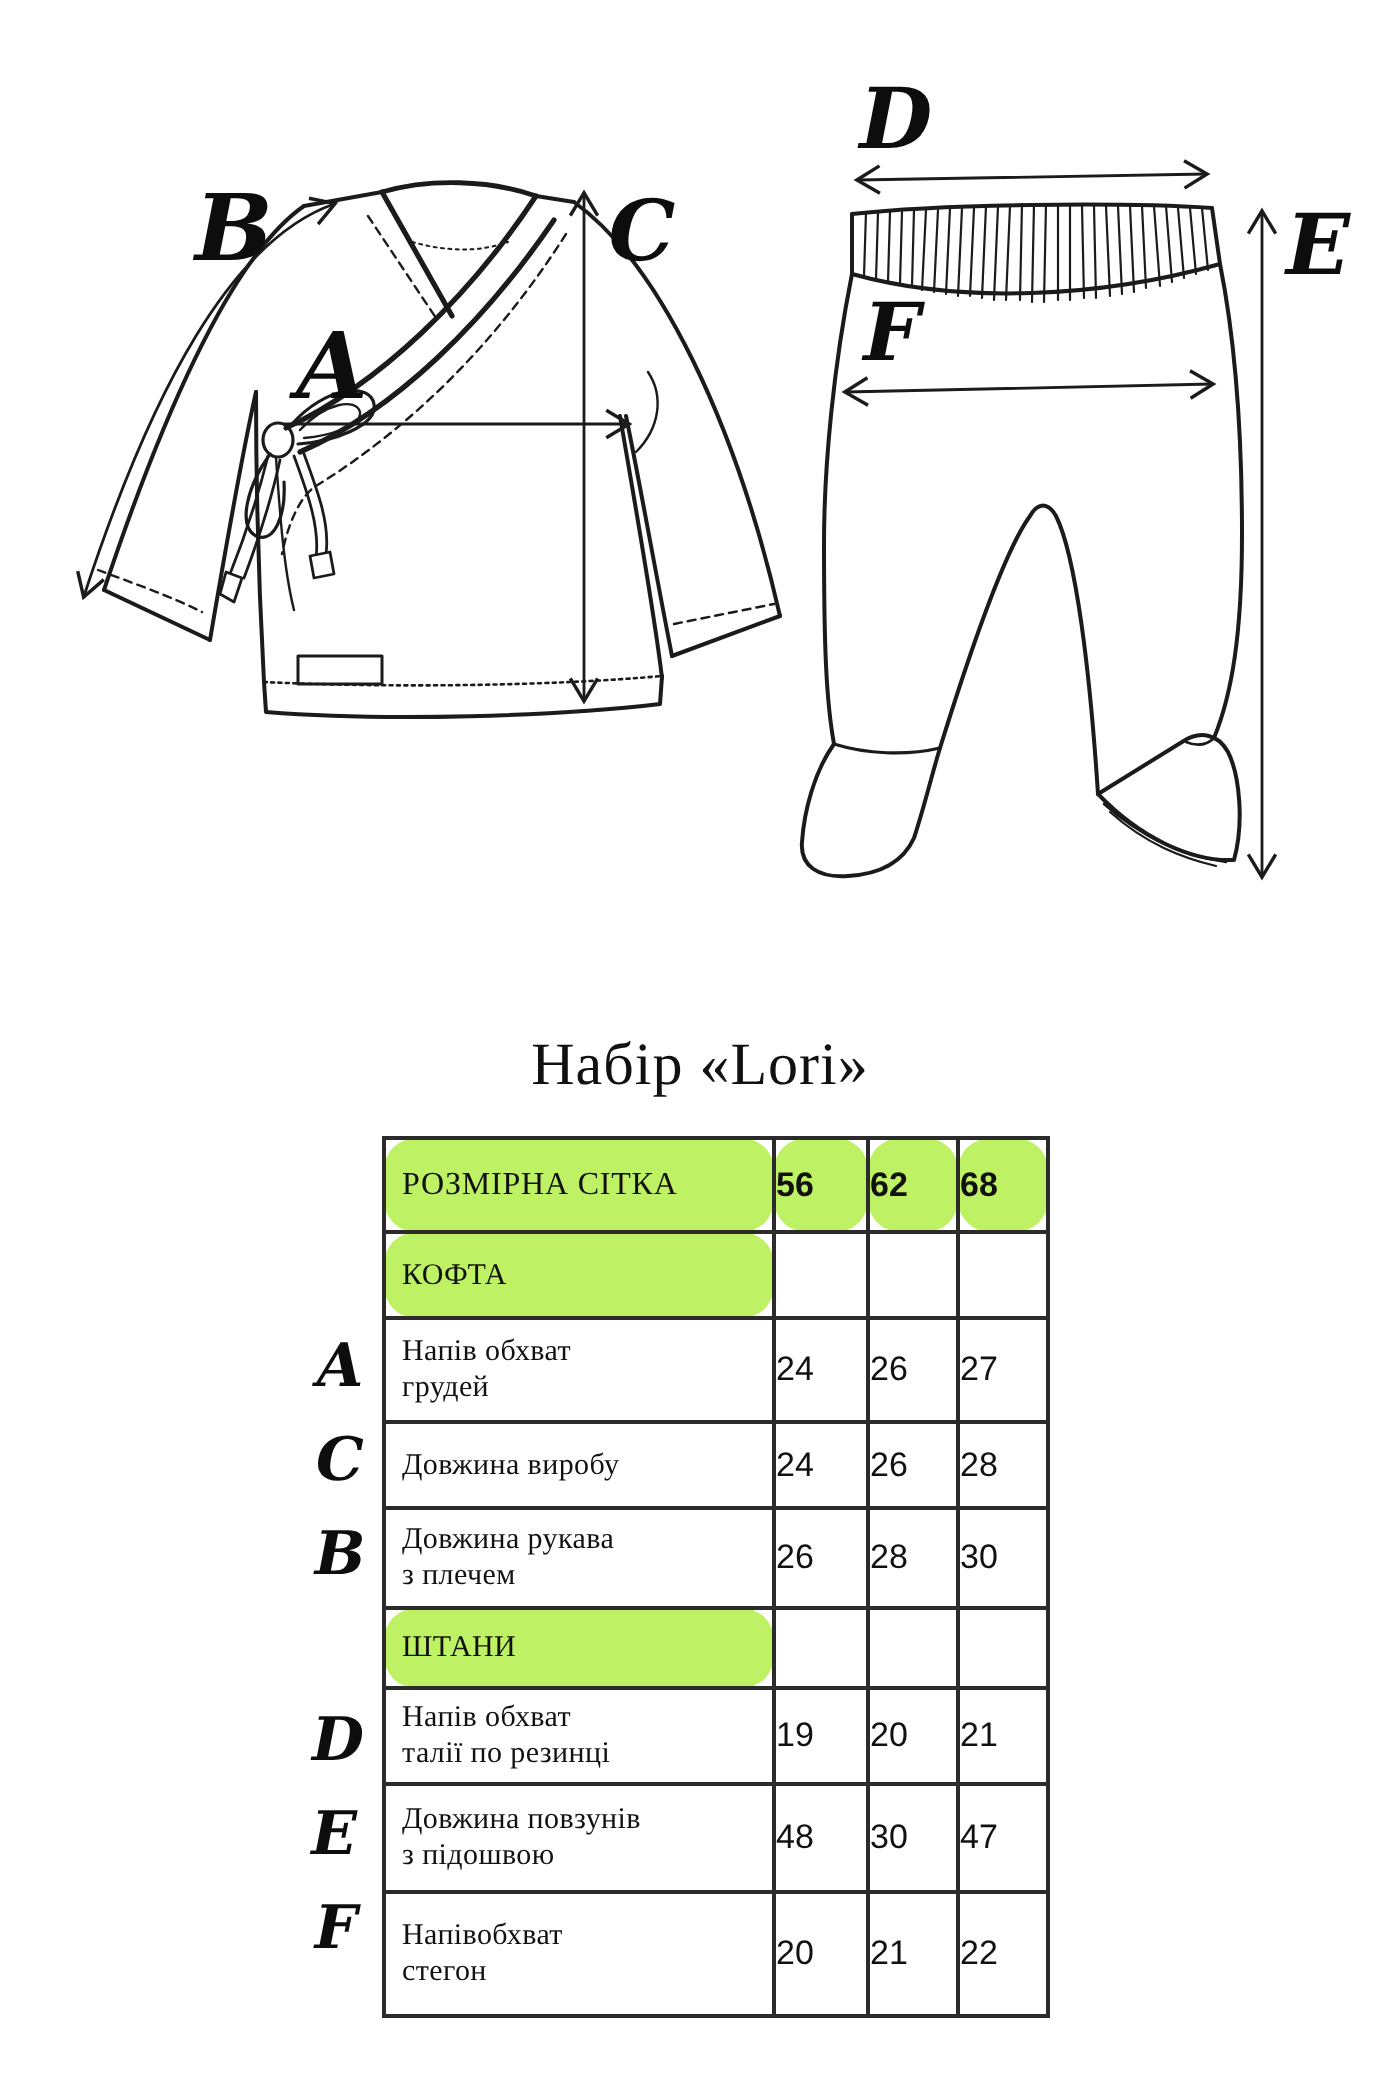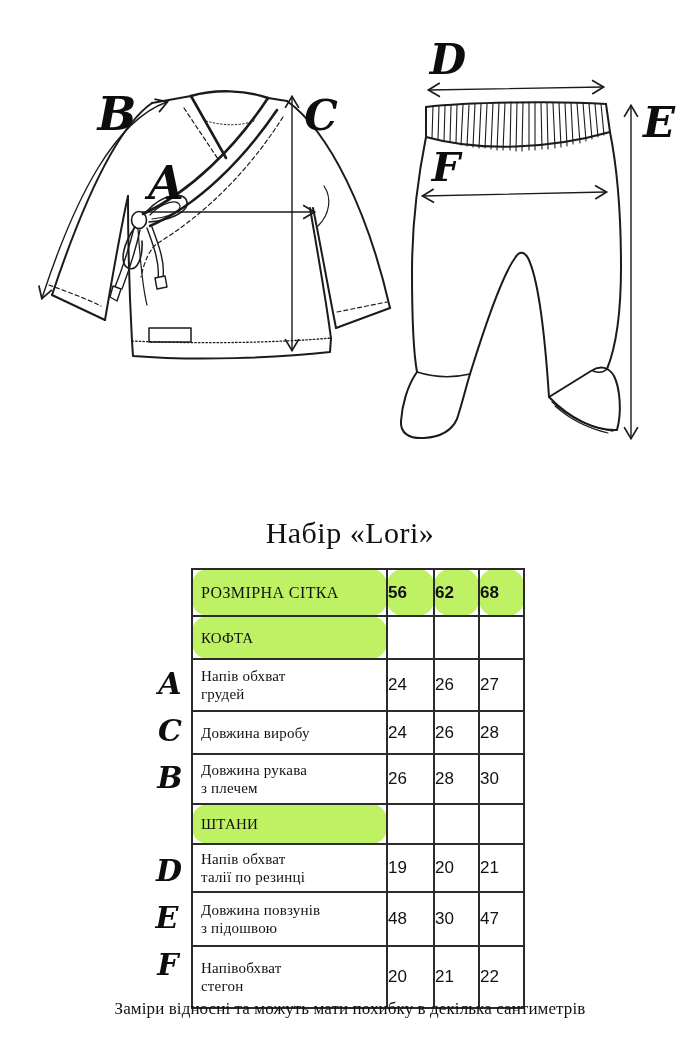--- a/index.html
+++ b/index.html
@@ -216,15 +216,14 @@
       </table>
   </div>
 
   <span class="script" style="left:170px; top:684px; font-size:30px;">A</span>
   <span class="script" style="left:170px; top:731px; font-size:30px;">C</span>
   <span class="script" style="left:170px; top:778px; font-size:30px;">B</span>
   <span class="script" style="left:169px; top:871px; font-size:30px;">D</span>
   <span class="script" style="left:167px; top:918px; font-size:30px;">E</span>
   <span class="script" style="left:168px; top:965px; font-size:30px;">F</span>
 
-  <div class="footnote">Заміри відносні та можуть мати похибку в декілька сантиметрів</div>
 
 </div>
 
 </body></html>

